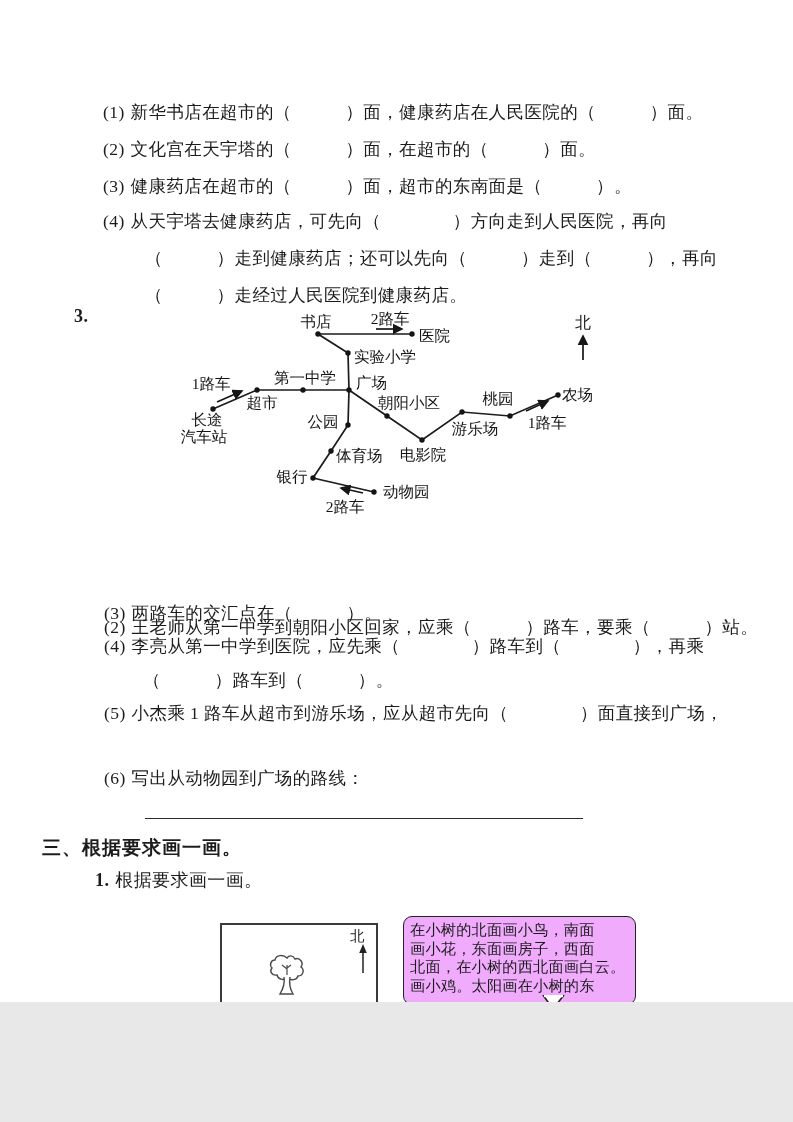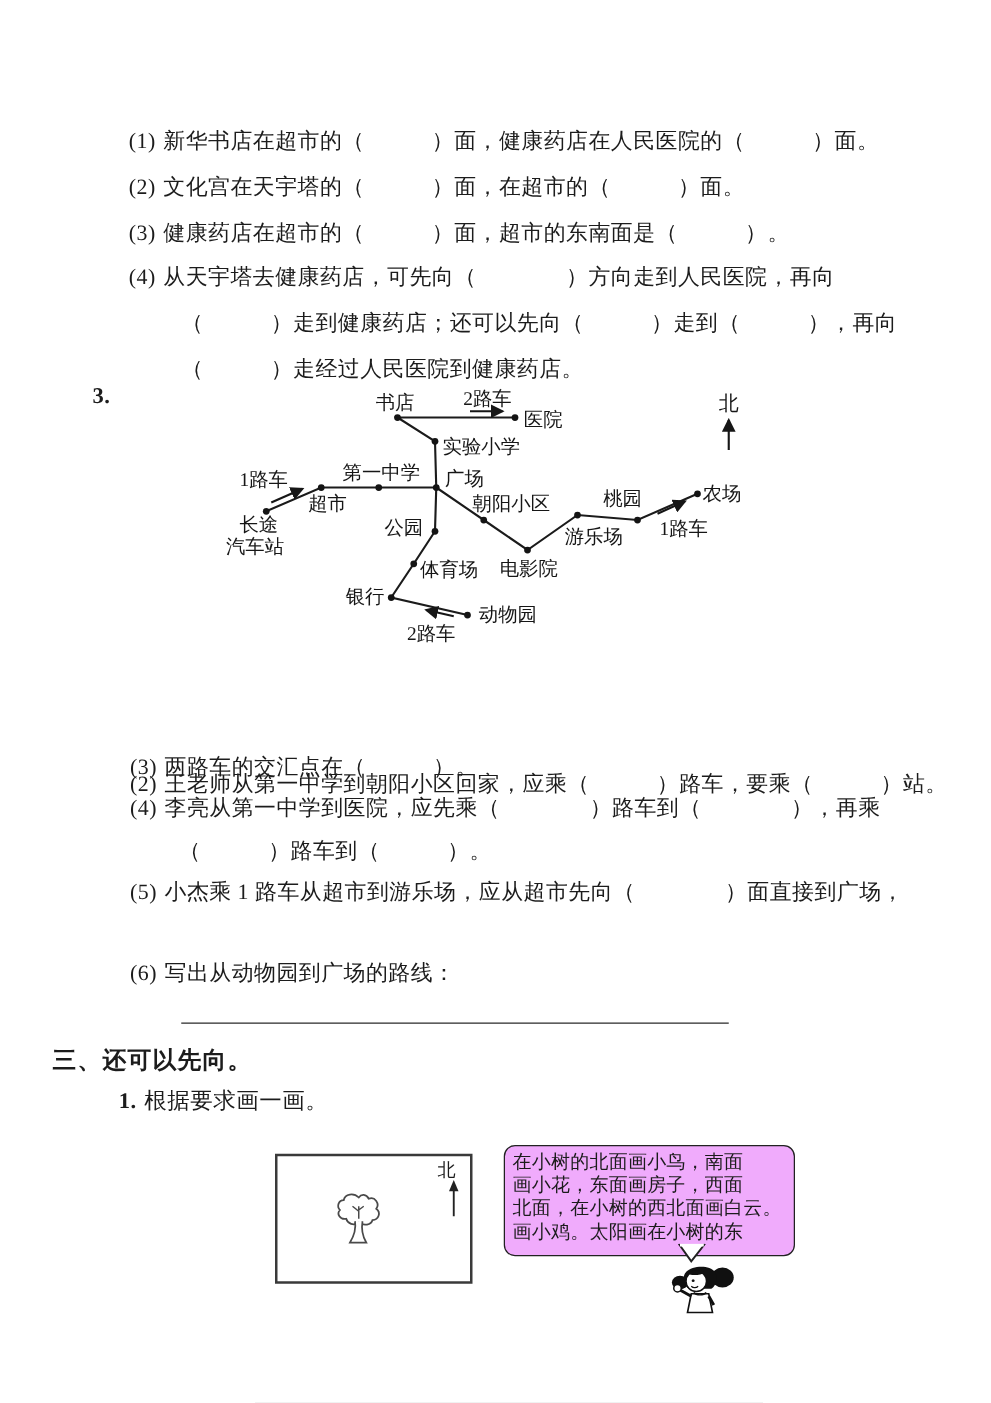--- a/index.html
+++ b/index.html
@@ -1,17 +1,17 @@
 <!DOCTYPE html>
 <html><head>
 <meta charset="utf-8">
 <style>
   html,body{margin:0;padding:0;background:#e8e8e8;}
   .page{
-    position:relative;width:793px;height:1122px;background:#ffffff;
+    position:relative;width:793px;height:1002px;background:#ffffff;
     font-family:"Liberation Serif","DejaVu Serif",serif;color:#1c1c1c;
     overflow:hidden;margin:0 auto;
   }
   .tline{position:absolute;font-size:17.5px;letter-spacing:0.4px;white-space:nowrap;}
   .qnum{margin-right:6px;}
   .bold{font-weight:bold;}
   .heading{position:absolute;font-size:19px;font-weight:bold;letter-spacing:1px;white-space:nowrap;}
   .answer-line{position:absolute;border-top:1.6px solid #2a2a2a;height:0;}
   .map-svg{position:absolute;left:170px;top:305px;}
   .map-svg text{font-size:15.5px;fill:#161616;font-family:"Liberation Serif","DejaVu Serif",serif;}
@@ -105,21 +105,21 @@
 
   <div class="tline" style="left:104px;top:567px;margin-top:48px;"><span class="qnum">(2)</span><span>王老师从第一中学到朝阳小区回家，应乘（　　　）路车，要乘（　　　）站。</span></div>
   <div class="tline" style="left:104px;top:601px;"><span class="qnum">(3)</span><span>两路车的交汇点在（　　　）。</span></div>
   <div class="tline" style="left:104px;top:634px;"><span class="qnum">(4)</span><span>李亮从第一中学到医院，应先乘（　　　　）路车到（　　　　），再乘</span></div>
   <div class="tline" style="left:143px;top:668px;"><span>（　　　）路车到（　　　）。</span></div>
   <div class="tline" style="left:104px;top:701px;"><span class="qnum">(5)</span><span>小杰乘 1 路车从超市到游乐场，应从超市先向（　　　　）面直接到广场，</span></div>
   <div class="tline" style="left:104px;top:766px;"><span class="qnum">(6)</span><span>写出从动物园到广场的路线：</span></div>
 
   <div class="answer-line" style="left:145px;top:818px;width:438px;"></div>
 
-  <div class="heading" style="left:42px;top:835px;">三、还可以先向。</div>
+  <div class="heading" style="left:42px;top:835px;">三、根据要求画一画。</div>
   <div class="tline" style="left:95px;top:868px;font-size:18px;"><span class="qnum bold">1.</span><span>根据要求画一画。</span></div>
 
   <div class="draw-box">
     <span class="box-north">北</span>
     <svg class="abs" style="left:134px;top:19px;" width="14" height="30" viewBox="0 0 14 30">
       <line x1="7" y1="29" x2="7" y2="8" stroke="#222" stroke-width="1.5"></line>
       <path d="M7,0 L3.2,9 L10.8,9 Z" fill="#222"></path>
     </svg>
     <svg class="abs" style="left:46px;top:28px;" width="40" height="50" viewBox="0 0 40 50">
       <path d="M19 5 C15 1, 8 2, 7 7 C3 7, 1 12, 4 15 C1 18, 4 23, 9 22 C10 26, 15 28, 19 25 C23 28, 29 27, 30 23 C35 23, 37 17, 33 14 C36 10, 32 4, 27 6 C25 2, 21 2, 19 5 Z" fill="#ffffff" stroke="#4a4a4a" stroke-width="1.4"></path>

